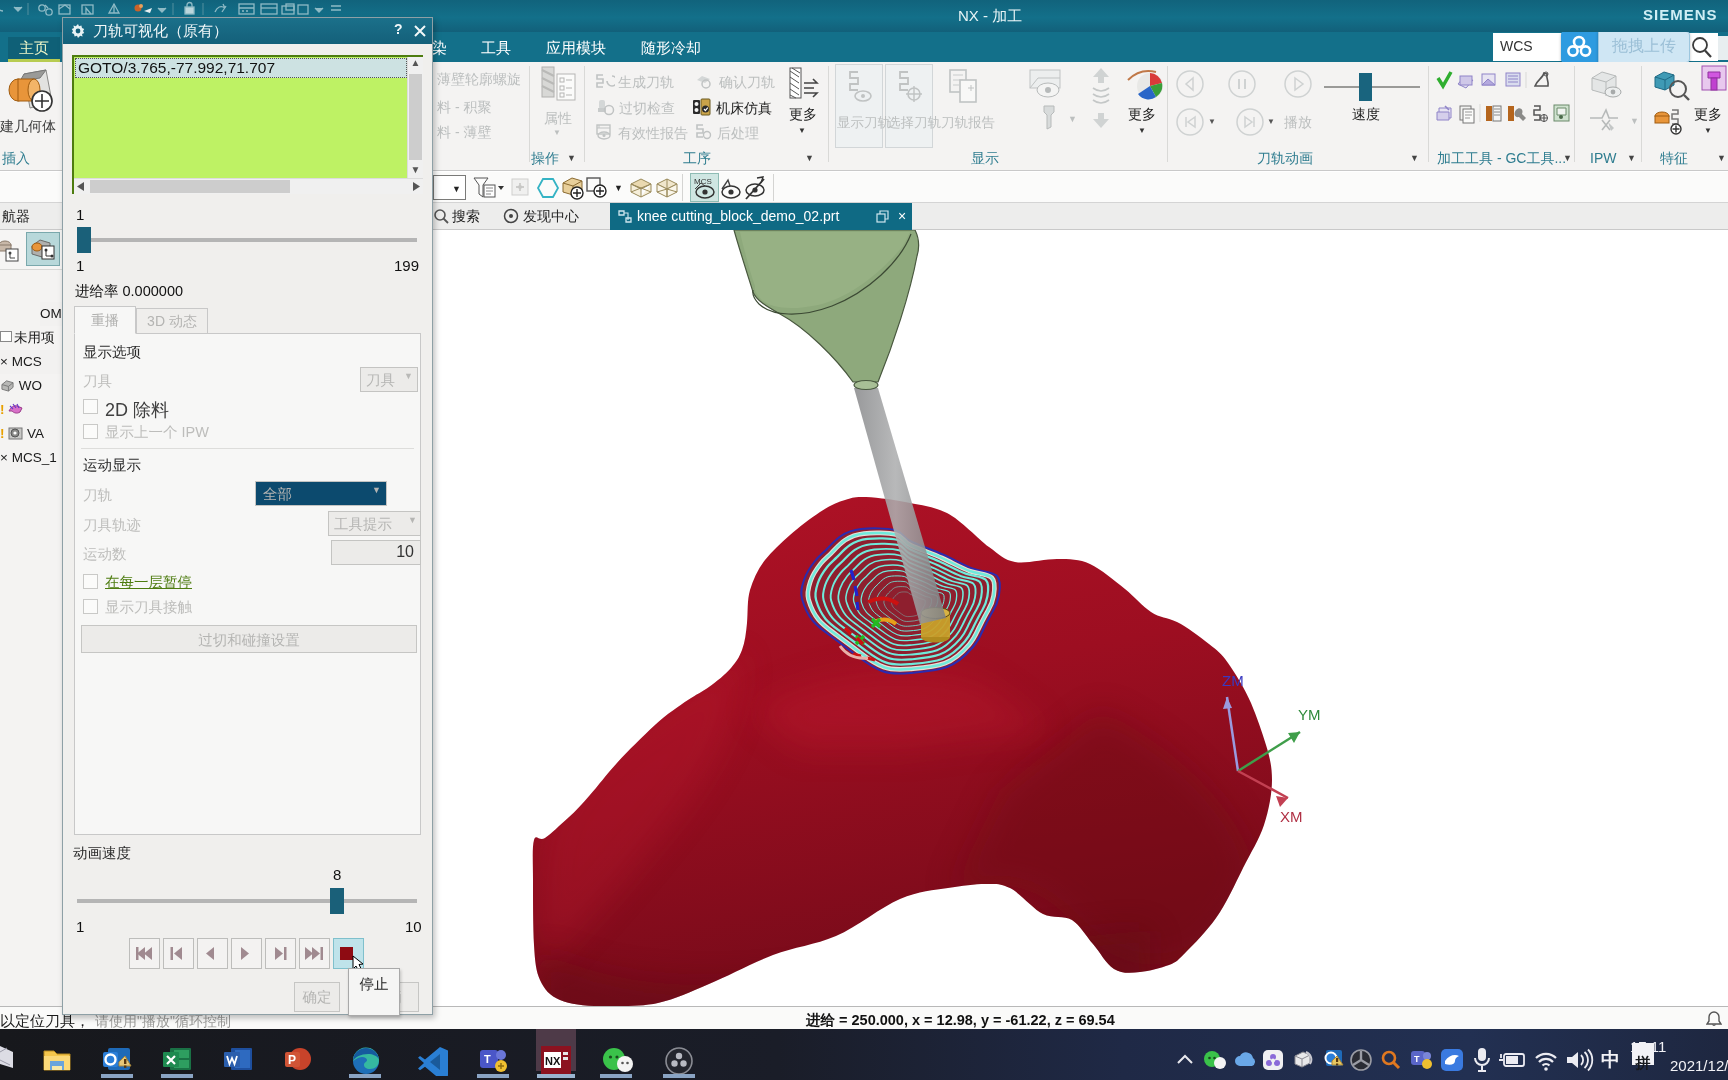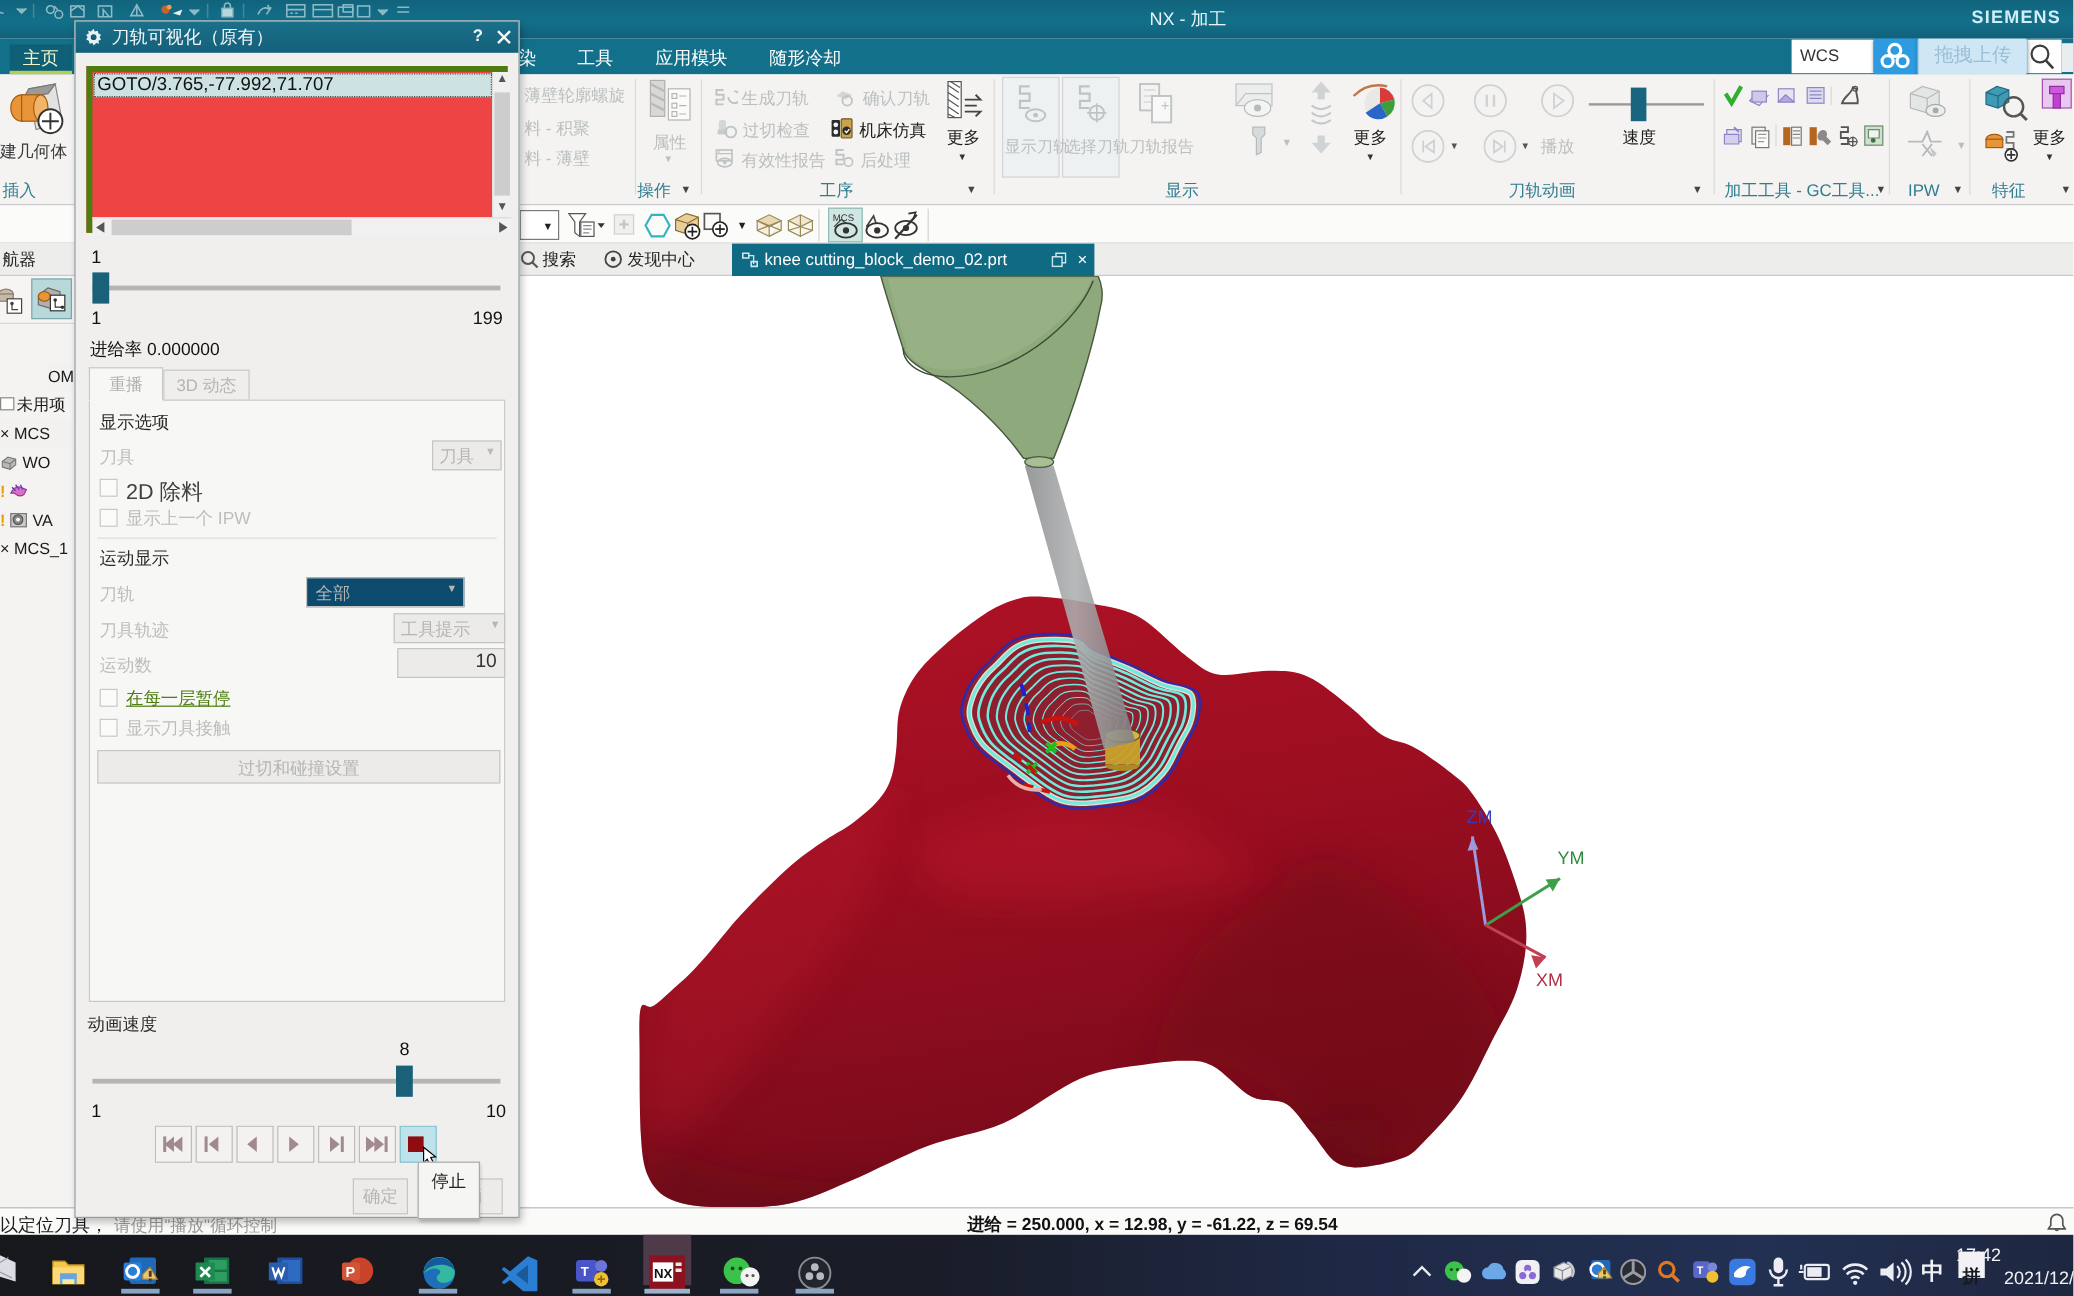--- a/index.html
+++ b/index.html
@@ -733,39 +733,39 @@
     <svg class="abs" style="left:1533px;top:19px" width="26" height="24" viewBox="0 0 26 24">
         <path d="M3 10a14 14 0 0 1 20 0M6 14a9.5 9.5 0 0 1 14 0M9.5 17.5a5 5 0 0 1 7 0" fill="none" stroke="#ececf2" stroke-width="2.2"></path>
         <circle cx="13" cy="21" r="1.8" fill="#ececf2"></circle>
       </svg>
     <svg class="abs" style="left:1565px;top:19px" width="30" height="24" viewBox="0 0 30 24">
         <path d="M2 9h5l6-5v16l-6-5H2z" fill="#ececf2"></path>
         <path d="M16 7a7 7 0 0 1 0 10M19.5 4a11 11 0 0 1 0 16M23 1.5a15 15 0 0 1 0 21" fill="none" stroke="#ececf2" stroke-width="1.8"></path>
       </svg>
     <div class="abs" style="left:1601px;top:18px;color:#f2f2f6;font-size:19px;font-weight:bold;">中</div>
     <div class="abs" style="left:1632px;top:14px;width:22px;height:22px;background:#f2f2f6;color:#16181c;font-size:15px;font-weight:bold;text-align:center;padding-top:11px;">拼</div>
-    <div class="abs" style="left:1630px;top:9px;color:#f2f2f6;font-size:15px;">17:42</div>
+    <div class="abs" style="left:1630px;top:9px;color:#f2f2f6;font-size:15px;">17:11</div>
     <div class="abs" style="left:1670px;top:28px;color:#f2f2f6;font-size:15px;">2021/12/2</div>
   </div>
 
   <div id="dialog" class="abs" style="left:62px;top:17px;width:371px;height:998px;background:#f0efed;border:1px solid #8ea0a6;box-shadow:2px 3px 6px rgba(0,0,0,.25);">
 
     <div class="abs" style="left:0;top:0;width:369px;height:26px;background:linear-gradient(180deg,#1b708a,#14607a);color:#f2f8f9;">
       <svg class="abs" style="left:7px;top:5px" width="16" height="16" viewBox="0 0 16 16">
           <path d="M8 1l1 2.2 2.4-.6.6 2.4L14.2 6 13 8l1.2 2-2.2 1 .6 2.4-2.4-.6L8 15l-1-2.2-2.4.6-.6-2.4L1.8 10 3 8 1.8 6l2.2-1-.6-2.4 2.4.6z" fill="#e8f2f4"></path>
           <circle cx="8" cy="8" r="2.4" fill="#14607a"></circle>
         </svg>
       <div class="abs" style="left:30px;top:4px;font-size:15px;">刀轨可视化（原有）</div>
       <div class="abs" style="left:331px;top:3px;font-size:14px;font-weight:bold;">?</div>
       <svg class="abs" style="left:350px;top:6px" width="14" height="14">
           <path d="M2 2l10 10M12 2L2 12" stroke="#f2f8f9" stroke-width="2"></path>
         </svg>
     </div>
 
-    <div class="abs" style="left:9px;top:37px;width:351px;height:139px;background:#ef4444;border:5px solid #4d7c0f;">
+    <div class="abs" style="left:9px;top:37px;width:351px;height:139px;background:#bef264;border:2px solid #4d7c0f;">
       <div class="abs" style="left:1px;top:1px;width:332px;height:20px;background:#cde2e2;border:1px dotted #555;color:#111;font-size:15.5px;padding-left:2px;">GOTO/3.765,-77.992,71.707</div>
 
       <div class="abs" style="left:333px;top:0;width:16px;height:121px;background:#f0f0f0;border-left:1px solid #dcdcdc;">
         <div style="height:17px;color:#555;font-size:10px;text-align:center;">▲</div>
         <div style="height:86px;background:#cdcdcd;margin:0 1px;"></div>
         <div style="height:17px;color:#555;font-size:10px;text-align:center;padding-top:4px;">▼</div>
       </div>
 
       <div class="abs" style="left:0;top:121px;width:349px;height:16px;background:#f0f0f0;border-top:1px solid #dcdcdc;">
         <svg class="abs" style="left:3px;top:3px" width="8" height="9">

